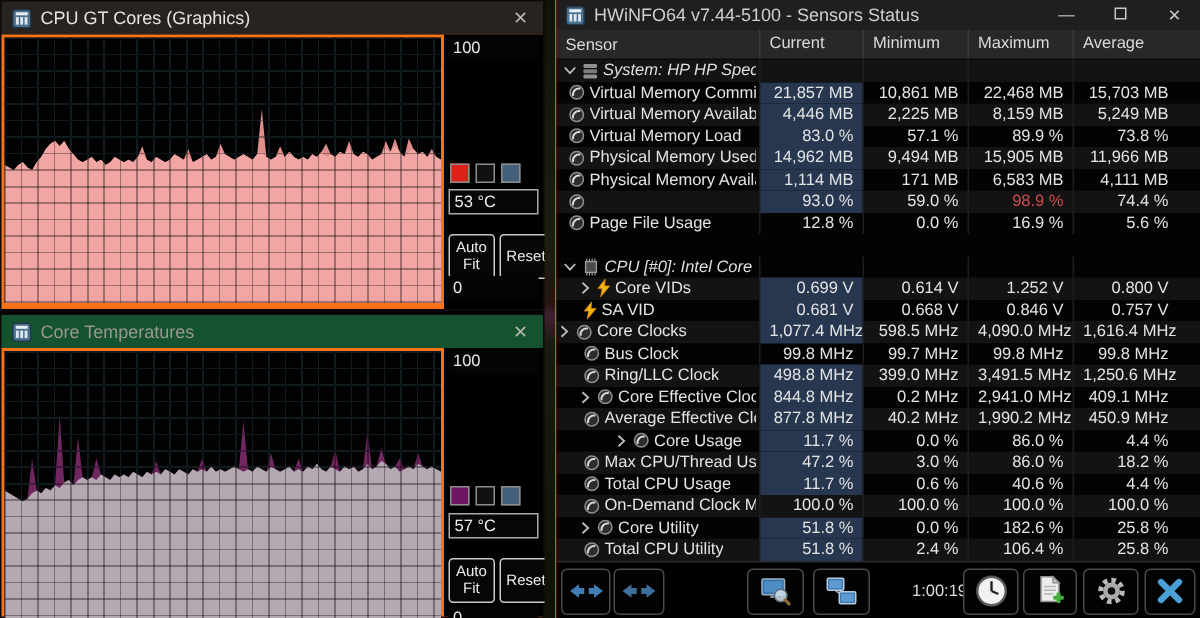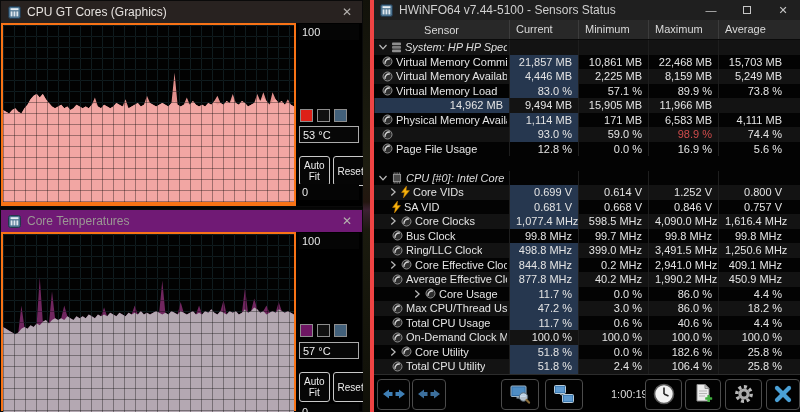--- a/index.html
+++ b/index.html
@@ -5,21 +5,21 @@
   * { margin:0; padding:0; box-sizing:border-box; }
   body { background:#000; }
   .stage { position:relative; width:800px; height:412px; background:#050505; overflow:hidden;
            font-family:"Liberation Sans", sans-serif; -webkit-font-smoothing:antialiased; }
 
   
   .gwin { position:absolute; left:0; width:363px; background:#060606; border:1px solid #0a0a0a; }
   .gwin1 { top:0; height:207px; }
   .gwin2 { top:209px; height:203px; }
   .gtitle { height:22px; background:#282220; display:flex; align-items:center; padding:0 7px; gap:6px; }
-  .gwin2 .gtitle { background:#701a75; }
+  .gwin2 .gtitle { background:#14532d; }
   .gtitle .ttext { font-size:12px; color:#e6e2df; white-space:nowrap; }
   .gwin2 .ttext { color:#9b9794; }
   .gclose { margin-left:auto; color:#b4b1ae; font-size:12px; width:16px; text-align:center; cursor:default; }
   .gbody { position:absolute; left:0; right:0; top:22px; bottom:0; background:#f97316; }
   .plot { position:absolute; left:2px; top:2px; width:291px; background:#020202; overflow:hidden; }
   .gwin1 .plot { height:177px; }
   .gwin2 .plot { height:179px; }
   .grid-under, .grid-over { position:absolute; inset:0; pointer-events:none; }
   .grid-under {
     background-image:
@@ -49,30 +49,30 @@
   .gwin1 .gbuttons { top:133px; }
   .gwin2 .gbuttons { top:140px; }
   .gbtn { background:#060606; border:1px solid #c9c9c9; border-radius:3px; color:#ececec;
           font-size:10px; font-family:"Liberation Sans", sans-serif; padding:3px 4px; line-height:11px; }
 
   .gap-strip { position:absolute; left:363px; top:0; width:7px; height:412px;
     background:linear-gradient(180deg,#12120a 0%,#1d1d10 40%,#23160f 49%,#3d2133 51%,#1a1a0e 56%,#101008 100%); }
 
   
   .hwin { position:absolute; left:370px; top:0; width:430px; height:412px; background:#000;
-          display:flex; flex-direction:column; border-left:4px solid #ef4444; }
+          display:flex; flex-direction:column; border-left:1px solid #ef4444; }
   .htitle { height:20px; background:#1f1f1f; display:flex; align-items:center; padding:0 6px; gap:6px; flex:0 0 auto; }
   .htitle .ttext { font-size:12px; color:#cfcfcf; white-space:nowrap; }
   .wctrls { margin-left:auto; display:flex; align-items:center; gap:22px; padding-right:4px; }
   .wctrl { color:#c6c6c6; font-size:11px; width:14px; text-align:center; }
   .wctrl .maxbox { display:inline-block; width:8px; height:8px; border:1px solid #c6c6c6; }
 
   .hheader { height:20px; background:#282828; display:grid; grid-template-columns:135px 69px 70px 70px 70px 1fr;
              align-items:center; flex:0 0 auto; border-bottom:1px solid #0a0a0a; }
-  .hheader .hc { font-size:11px; color:#dadada; padding:0 6px; white-space:nowrap;text-align:center; }
+  .hheader .hc { font-size:11px; color:#dadada; padding:0 6px; white-space:nowrap; }
   .hheader .hc.val { text-align:left; border-left:1px solid #3c3c3c; height:100%; line-height:19px; }
 
   .hrows { flex:0 0 auto; }
   .srow { height:14.5px; display:grid; grid-template-columns:135px 69px 70px 70px 70px 1fr; align-items:center; }
   .srow.odd { background:#131313; }
   .srow.even { background:#030303; }
   .cell { font-size:11px; color:#e4e4e4; white-space:nowrap; overflow:hidden; height:100%; line-height:14.5px; }
   .cell.val { text-align:right; padding:0 6px; border-left:1px solid #1e1e1e; }
   .cell.val.hl { background:#26374f; }
   .cell.val.red { color:#d04c4c; }
@@ -267,20 +267,29 @@
             </span>
             <span class="nm">Virtual Memory Load</span>
           </div>
           <div class="cell val hl">83.0 %</div>
           <div class="cell val">57.1 %</div>
           <div class="cell val">89.9 %</div>
           <div class="cell val">73.8 %</div>
           <div class="cell"></div>
         </div>
         <div class="srow odd">
+          <div class="cell name" style="padding-left: 8px;">
+            <span class="icon">
+              <svg width="11" height="11" viewBox="0 0 11 11">
+                <circle cx="5.5" cy="5.5" r="4.5" fill="#2d2d2d" stroke="#8f8f8f"></circle>
+                <path d="M3.1 7.9 A4 4 0 0 1 7.9 3.1" fill="none" stroke="#d9d9d9" stroke-width="1.3"></path>
+              </svg>
+            </span>
+            <span class="nm">Physical Memory Used</span>
+          </div>
           <div class="cell val hl">14,962 MB</div>
           <div class="cell val">9,494 MB</div>
           <div class="cell val">15,905 MB</div>
           <div class="cell val">11,966 MB</div>
           <div class="cell"></div>
         </div>
         <div class="srow even">
           <div class="cell name" style="padding-left: 8px;">
             <span class="icon">
               <svg width="11" height="11" viewBox="0 0 11 11">
@@ -385,21 +394,21 @@
             </span>
             <span class="nm">SA VID</span>
           </div>
           <div class="cell val hl">0.681 V</div>
           <div class="cell val">0.668 V</div>
           <div class="cell val">0.846 V</div>
           <div class="cell val">0.757 V</div>
           <div class="cell"></div>
         </div>
         <div class="srow odd">
-          <div class="cell name" style="padding-left: 14px;">
+          <div class="cell name" style="">
             <span class="icon">
               <svg width="10" height="10" viewBox="0 0 10 10">
                 <polyline points="3.3,1.5 7.1,5 3.3,8.5" fill="none" stroke="#bdbdbd" stroke-width="1.2"></polyline>
               </svg>
             </span>
             <span class="icon">
               <svg width="11" height="11" viewBox="0 0 11 11">
                 <circle cx="5.5" cy="5.5" r="4.5" fill="#2d2d2d" stroke="#8f8f8f"></circle>
                 <path d="M3.1 7.9 A4 4 0 0 1 7.9 3.1" fill="none" stroke="#d9d9d9" stroke-width="1.3"></path>
               </svg>

